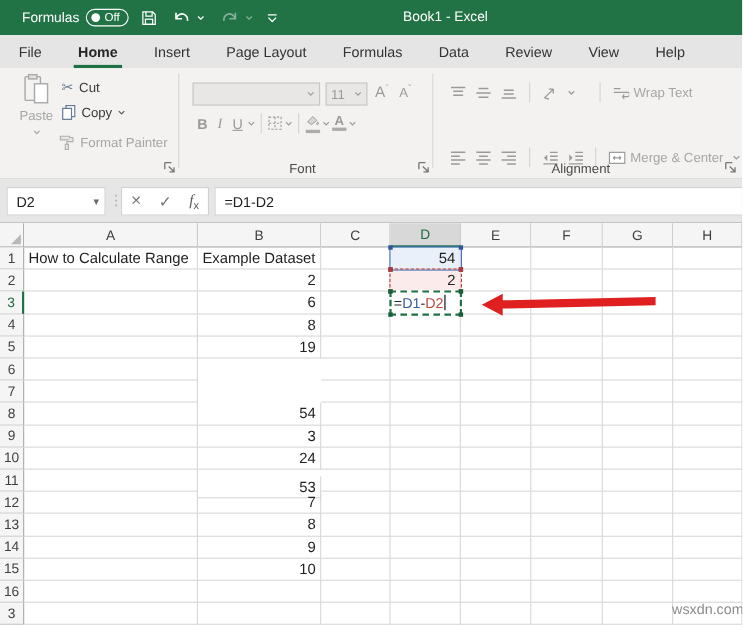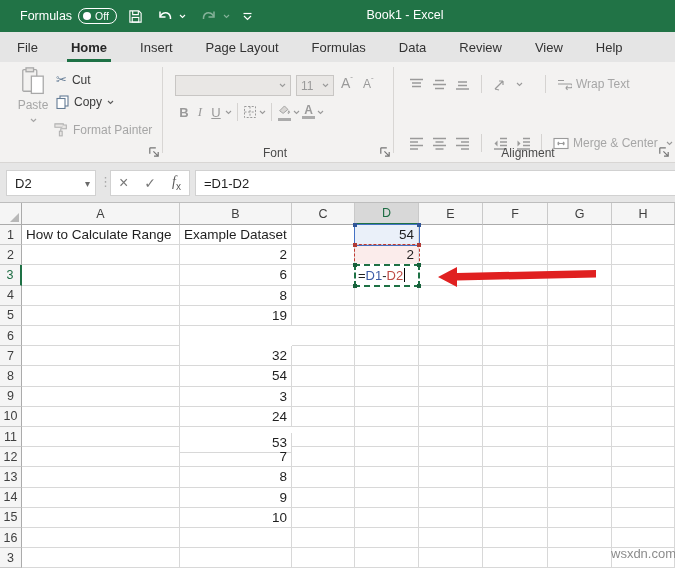--- a/index.html
+++ b/index.html
@@ -370,21 +370,20 @@
       <div class="row-header" style="left: 0px; top: 123px; width: 22px; height: 20.2px;">6</div>
       <div class="cell" style="left: 22px; top: 123px; width: 158px; height: 20.2px;"></div>
       <div class="cell" style="left: 292px; top: 123px; width: 63px; height: 20.2px;"></div>
       <div class="cell" style="left: 355px; top: 123px; width: 64px; height: 20.2px;"></div>
       <div class="cell" style="left: 419px; top: 123px; width: 64px; height: 20.2px;"></div>
       <div class="cell" style="left: 483px; top: 123px; width: 65px; height: 20.2px;"></div>
       <div class="cell" style="left: 548px; top: 123px; width: 64px; height: 20.2px;"></div>
       <div class="cell" style="left: 612px; top: 123px; width: 63px; height: 20.2px;"></div>
       <div class="row-header" style="left: 0px; top: 143.2px; width: 22px; height: 20.2px;">7</div>
       <div class="cell" style="left: 22px; top: 143.2px; width: 158px; height: 20.2px;"></div>
-      <div class="cell right" style="left: 180px; top: 143.2px; width: 112px; height: 20.2px;">32</div>
       <div class="cell" style="left: 292px; top: 143.2px; width: 63px; height: 20.2px;"></div>
       <div class="cell" style="left: 355px; top: 143.2px; width: 64px; height: 20.2px;"></div>
       <div class="cell" style="left: 419px; top: 143.2px; width: 64px; height: 20.2px;"></div>
       <div class="cell" style="left: 483px; top: 143.2px; width: 65px; height: 20.2px;"></div>
       <div class="cell" style="left: 548px; top: 143.2px; width: 64px; height: 20.2px;"></div>
       <div class="cell" style="left: 612px; top: 143.2px; width: 63px; height: 20.2px;"></div>
       <div class="row-header" style="left: 0px; top: 163.4px; width: 22px; height: 20.2px;">8</div>
       <div class="cell" style="left: 22px; top: 163.4px; width: 158px; height: 20.2px;"></div>
       <div class="cell right" style="left: 180px; top: 163.4px; width: 112px; height: 20.2px;">54</div>
       <div class="cell" style="left: 292px; top: 163.4px; width: 63px; height: 20.2px;"></div>

